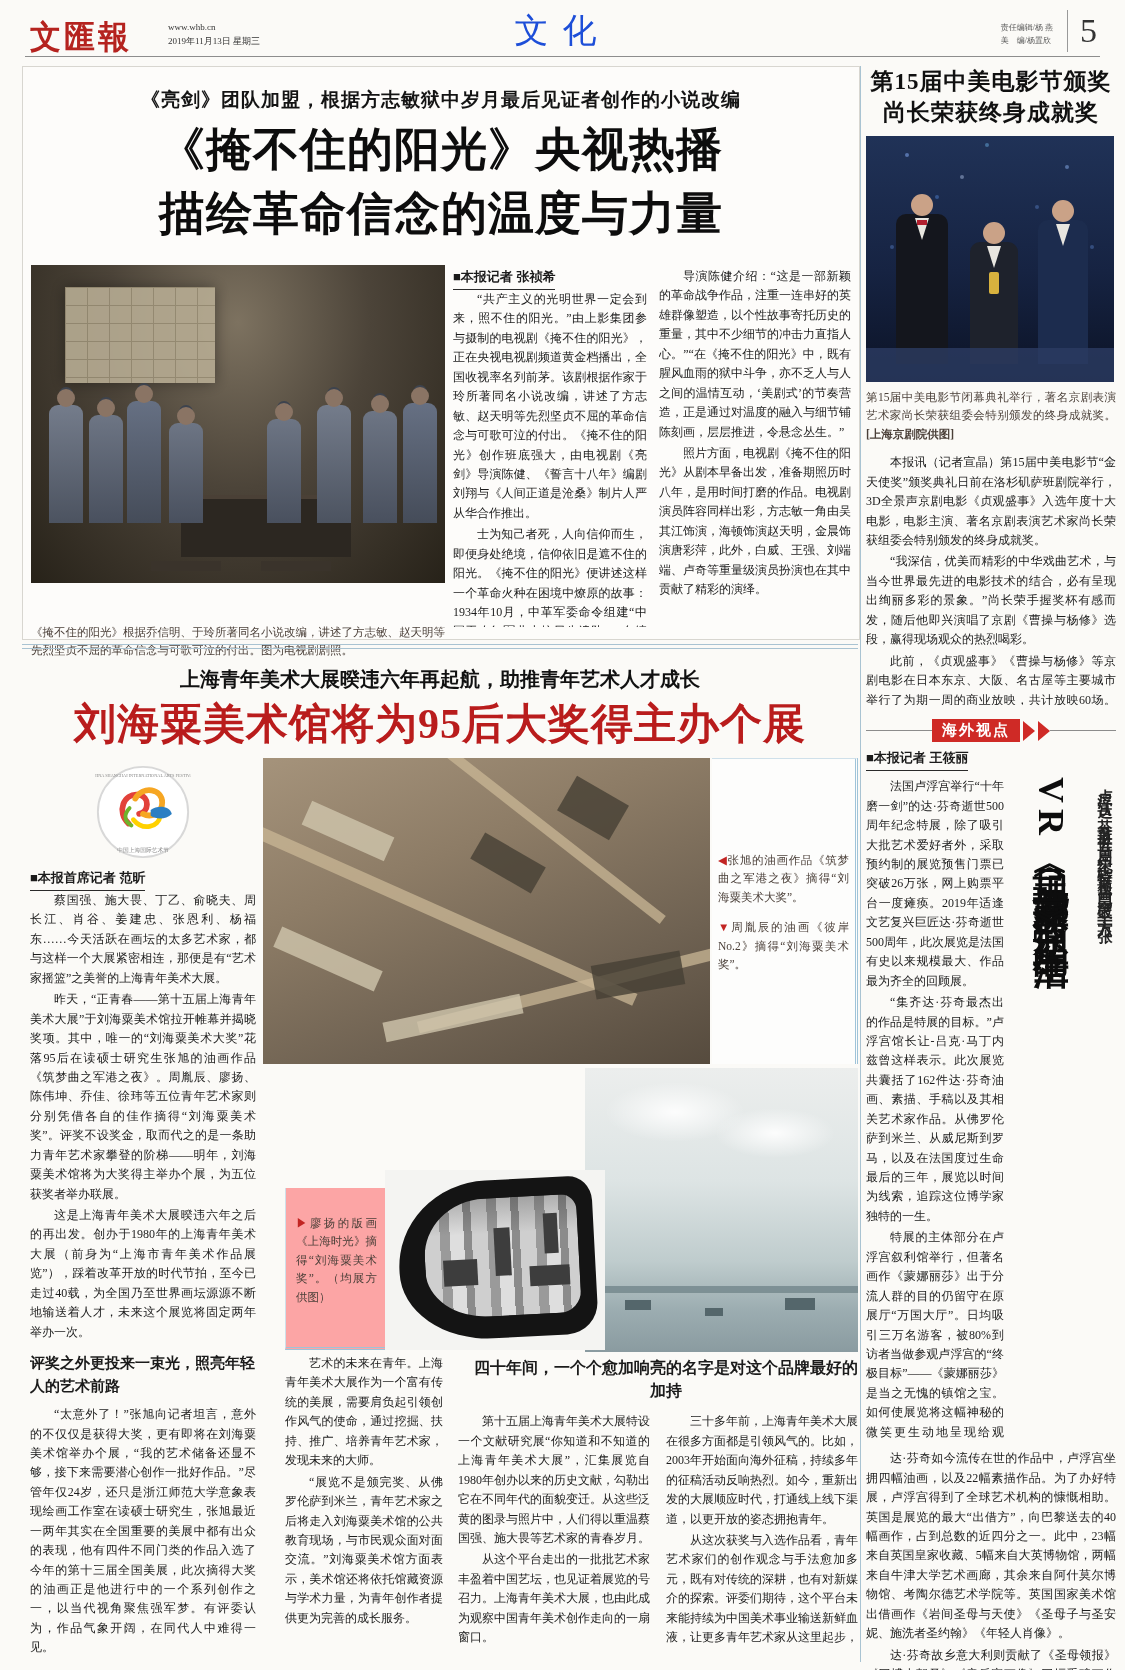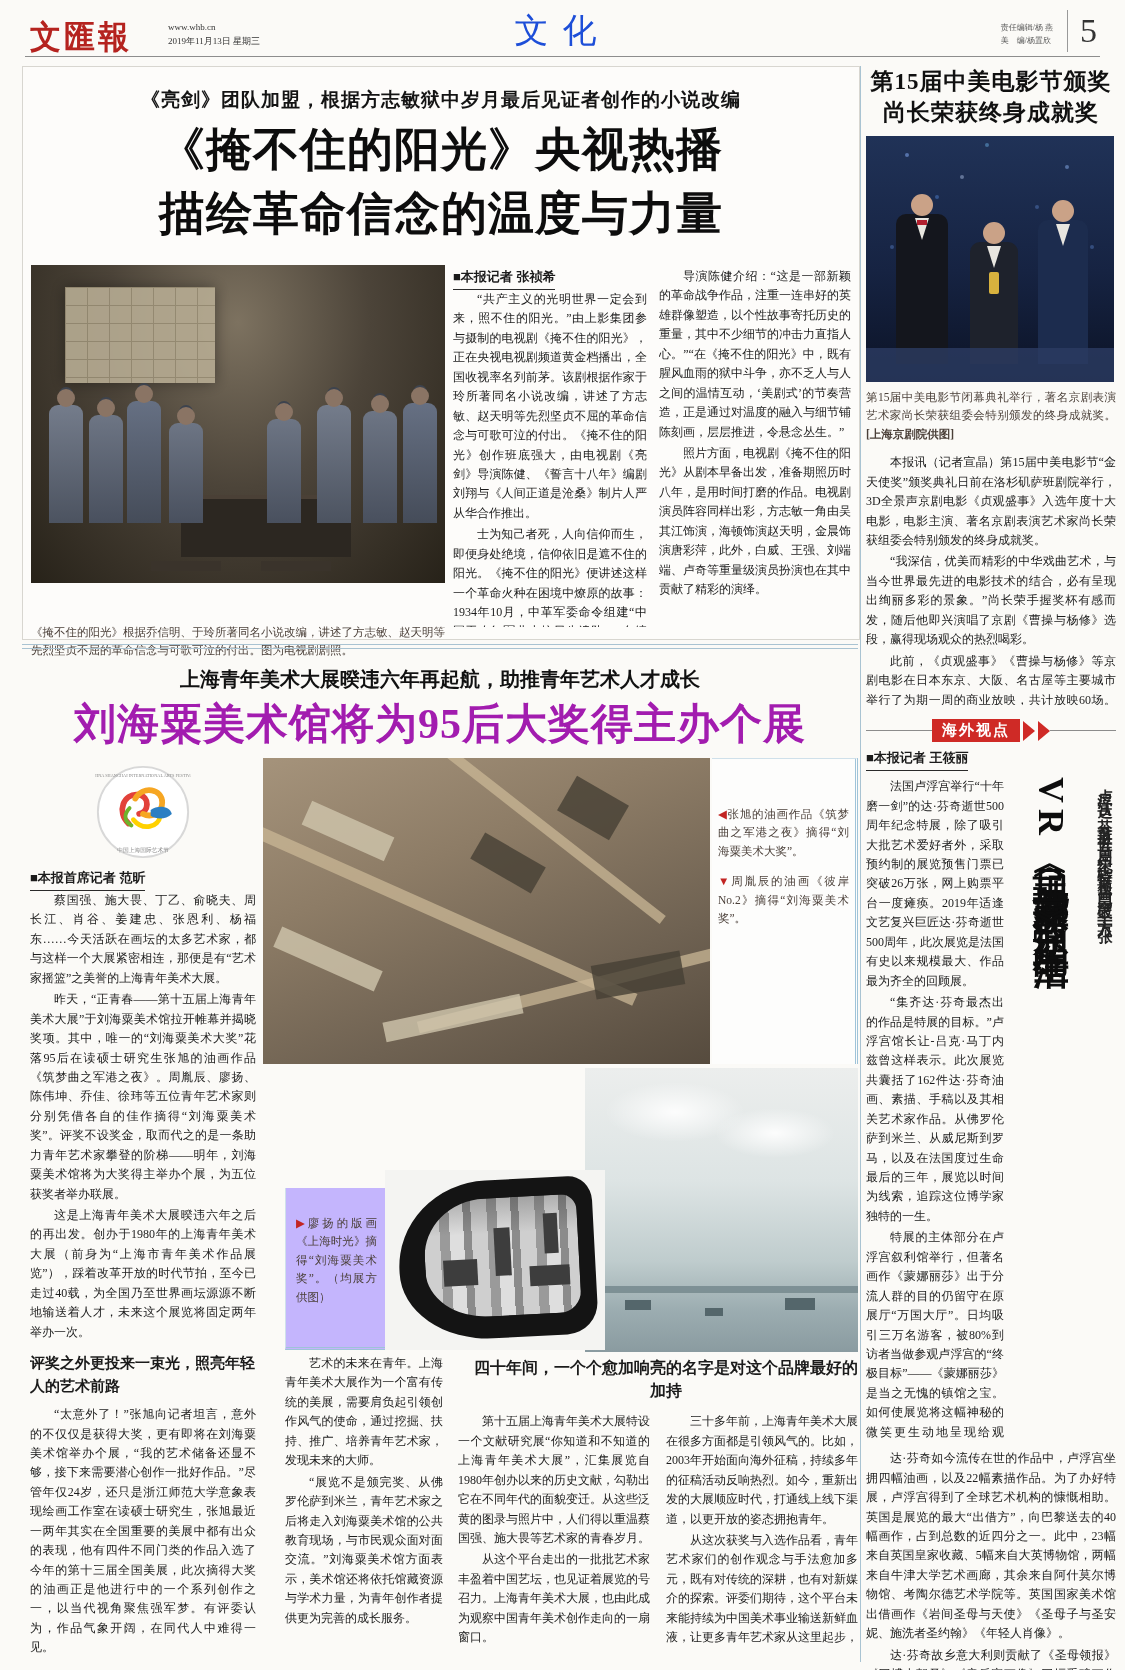--- a/index.html
+++ b/index.html
@@ -45,40 +45,40 @@
   .drama-caption{position:absolute;left:8px;top:524px;width:414px;margin-top:32px;}
   .tcols{position:absolute;top:200px;height:360px;}
   .tcol1{left:430px;width:194px;} .tcol2{left:636px;width:192px;}
   
   .dsep{position:absolute;left:22px;width:836px;border-top:1px solid #a9c3d2;}
   .vsep{position:absolute;left:860px;top:66px;height:1596px;border-left:1px solid #a9c3d2;}
   
   .youth{position:absolute;left:22px;top:650px;width:836px;height:1012px;}
   .kicker2{position:absolute;left:0;right:0;top:16px;text-align:center;font-size:20px;font-weight:bold;color:#111;}
   .youth-h{position:absolute;left:0;right:0;top:46px;text-align:center;font-size:42px;font-weight:900;
-           letter-spacing:1px;color:#a21caf;}
+           letter-spacing:1px;color:#b91c1c;}
   .ycol-left{position:absolute;left:8px;top:112px;width:226px;height:892px;}
   .logo{display:block;margin:2px auto 8px auto;}
   .subhead{font-size:15px;font-weight:bold;line-height:1.5;margin:10px 0 8px 0;text-indent:0;
            font-family:"Liberation Sans","DejaVu Sans",sans-serif;}
   .paintingA{position:absolute;left:241px;top:108px;width:447px;height:306px;overflow:hidden;
     background:linear-gradient(158deg,#a5937b 0%,#8d7c66 35%,#6f6252 70%,#564b3e 100%);}
   .road{position:absolute;background:#c9b795;opacity:.75;}
   .blockd{position:absolute;background:#464035;opacity:.8;}
   .blockl{position:absolute;background:#cfc5ad;opacity:.8;}
   .capPanelA{position:absolute;left:690px;top:108px;width:146px;height:306px;background:#fdfdfc;
      border-right:3px double #9fc3d8;border-top:1px solid #cfe0ea;padding:6px;box-sizing:border-box;}
-  .capPanelA .cap{margin-top:40px;}
+  .capPanelA .cap{margin-top:86px;}
   .paintingB{position:absolute;left:563px;top:418px;width:273px;height:284px;overflow:hidden;
     background:linear-gradient(#eceeed 0%,#dde4e4 40%,#bfcccd 68%,#9cadb1 85%,#8a9ba0 100%);}
   .cloud{position:absolute;border-radius:50%;background:radial-gradient(closest-side,rgba(255,255,255,.9),rgba(255,255,255,0));}
   .horiz{position:absolute;left:0;right:0;height:7px;background:#72868b;opacity:.8;}
   .mark{position:absolute;background:#54666b;}
-  .capPanelB{position:absolute;left:263px;top:538px;width:100px;height:162px;background:#c4b5fd;
-     border-left:1px solid #cfe0ea;border-bottom:3px double #9fc3d8;padding:26px 8px 8px 10px;box-sizing:border-box;}
+  .capPanelB{position:absolute;left:263px;top:538px;width:100px;height:162px;background:#fca5a5;
+     border-left:1px solid #cfe0ea;border-bottom:3px double #9fc3d8;padding:26px 8px 8px 10px;box-sizing:border-box;font-family:Liberation Serif, serif;}
   .mirror-wrap{position:absolute;left:363px;top:520px;width:220px;height:180px;background:#f4f4f2;}
   .mirror{position:absolute;left:14px;top:10px;width:196px;height:158px;background:#141414;transform:rotate(-3deg);
      border-radius:46% 12% 16% 46% / 54% 16% 20% 44%;}
   .glass{position:absolute;left:26px;top:18px;right:16px;bottom:22px;border-radius:40% 10% 14% 40%/48% 14% 18% 40%;
      background:
        linear-gradient(rgba(30,30,30,.25),rgba(0,0,0,0) 30%),
        repeating-linear-gradient(90deg,#cfcfcf 0 16px,#9a9a9a 16px 26px,#dedede 26px 40px,#8b8b8b 40px 48px);
      overflow:hidden;}
   .glass i{position:absolute;background:#3d3d3d;display:block;}
   .ycol-b{position:absolute;left:263px;top:704px;width:158px;height:300px;}

